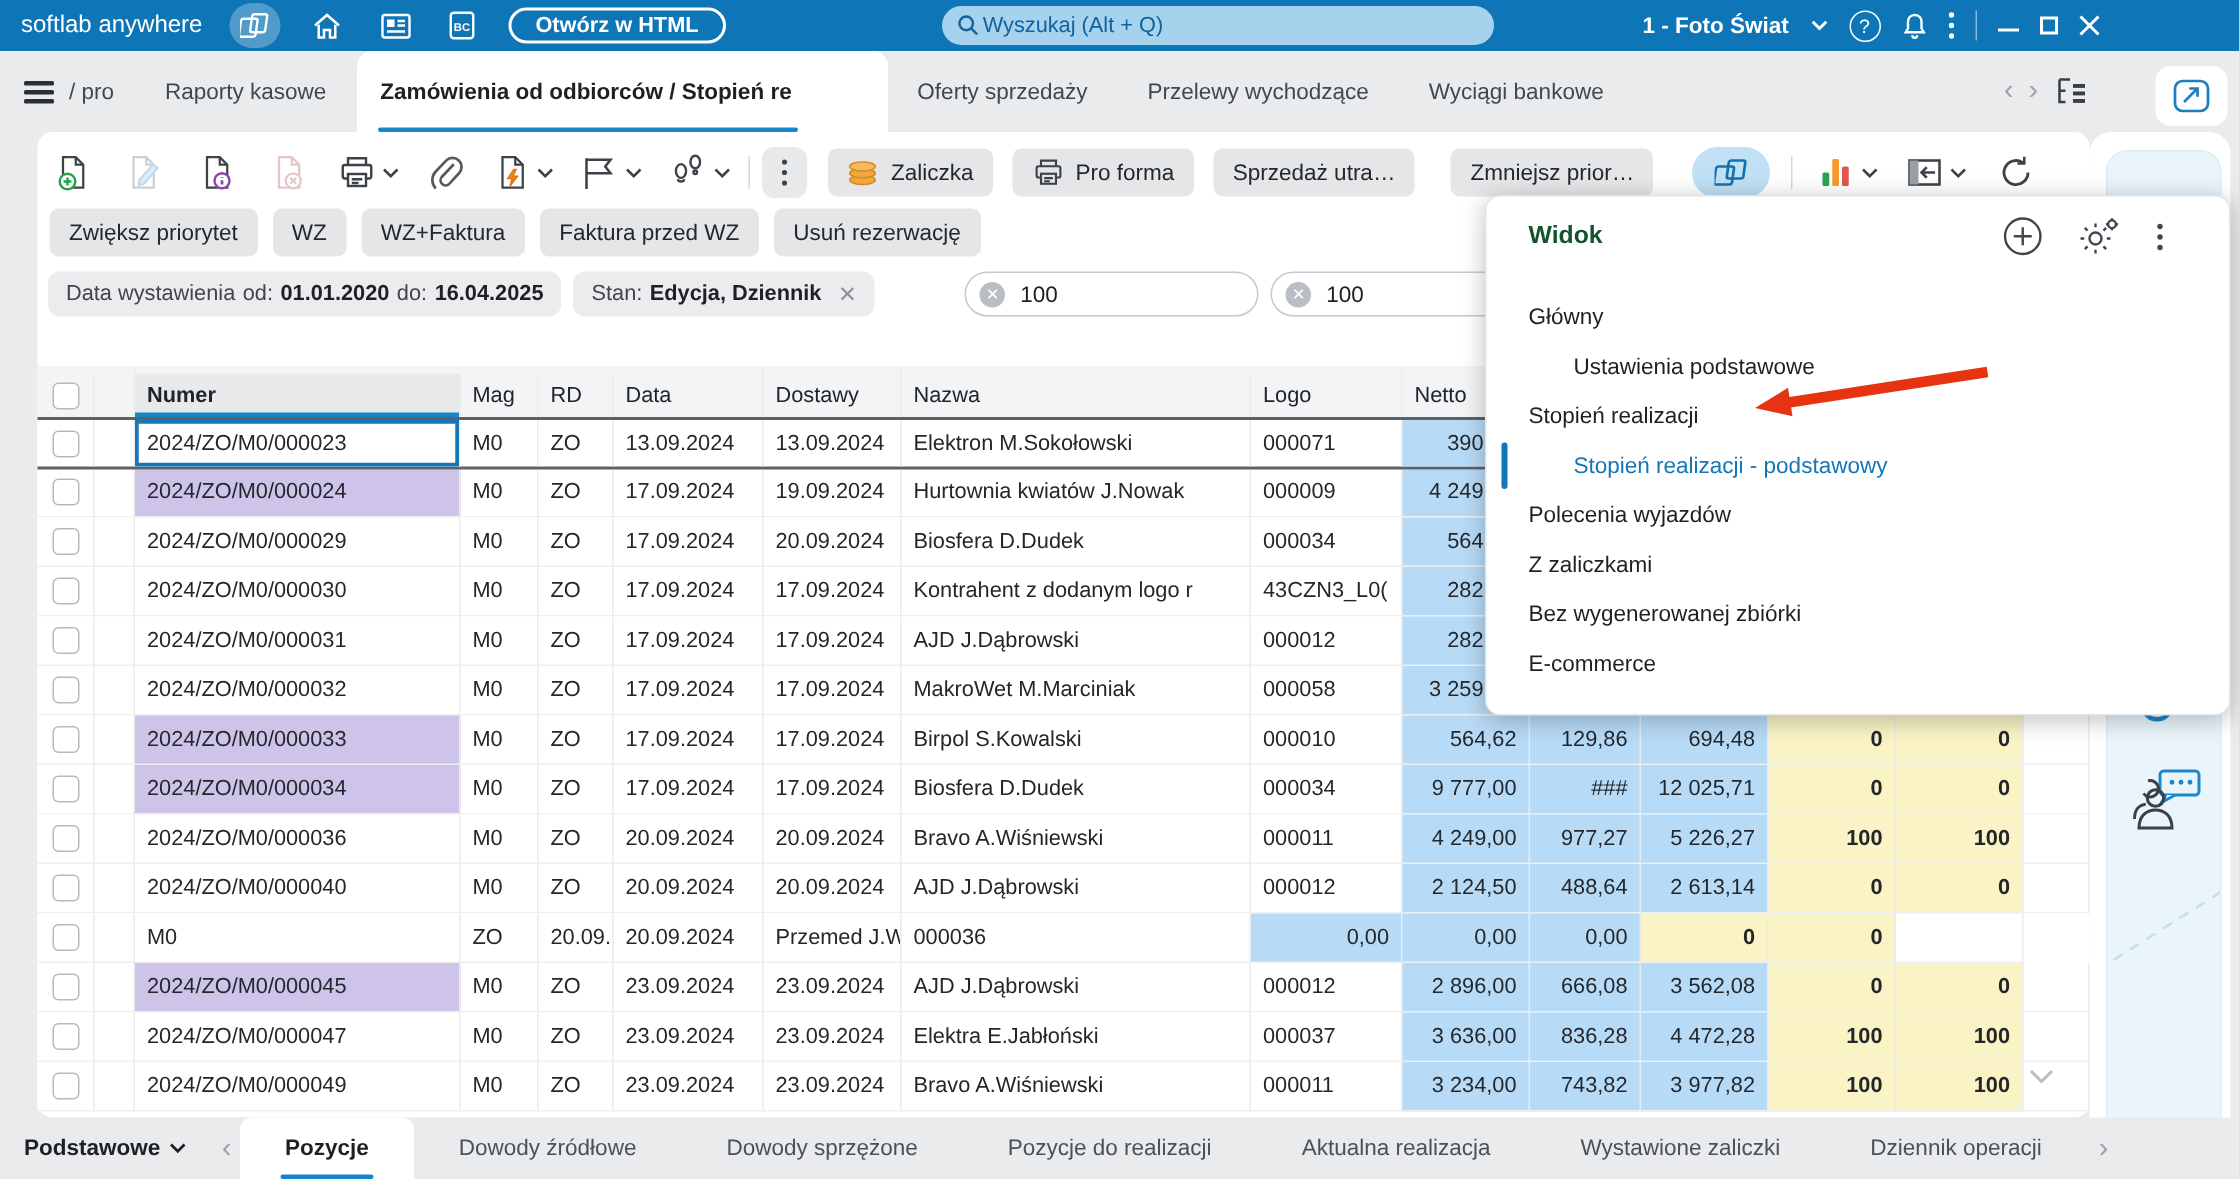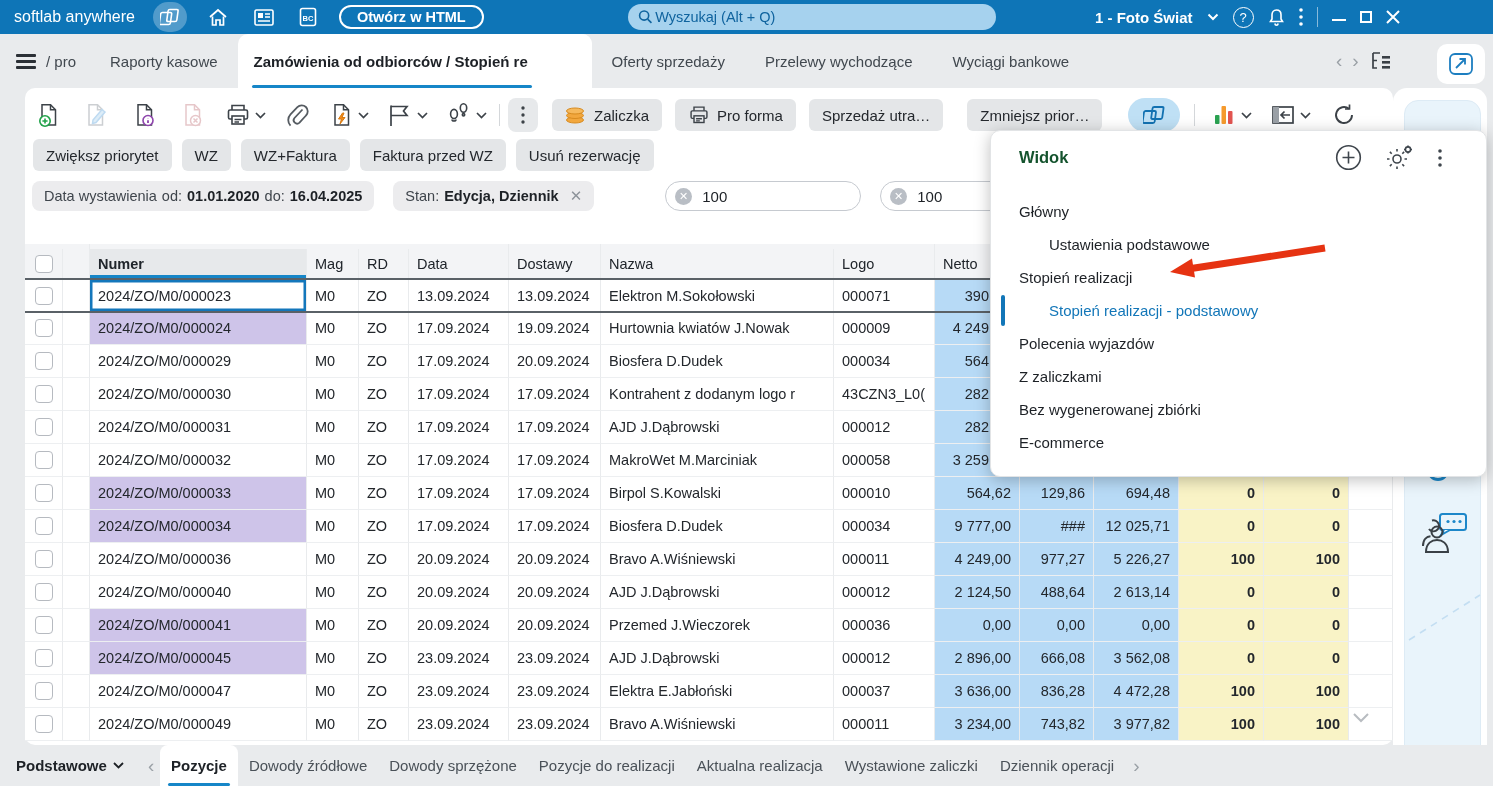--- a/index.html
+++ b/index.html
@@ -34,21 +34,21 @@
   .btn{height:32px;border-radius:6px;background:#e4e6e8;border:none;display:flex;align-items:center;gap:7px;
        padding:0 13px;font-size:15px;color:#24282d;font-family:inherit;white-space:nowrap;cursor:pointer;}
   .ico{display:flex;align-items:center;justify-content:center;width:30px;height:32px;cursor:pointer;}
   .chev{margin-left:2px;margin-right:4px;cursor:pointer;}
   .vsep{width:1px;height:22px;background:#d4d7da;margin:0 8px;}
   .kebab-pill{width:30px;height:34px;background:#e7e9eb;border-radius:8px;display:flex;align-items:center;justify-content:center;cursor:pointer;}
   .views-pill{width:52px;height:34px;background:#bfe0f5;border-radius:17px;display:flex;align-items:center;justify-content:center;cursor:pointer;}
   .row1{left:33px;top:97px;height:36px;display:flex;align-items:center;}
   .row2{left:33px;top:139px;height:32px;display:flex;align-items:center;gap:10px;}
   
-  .frow{left:32px;top:181px;height:30px;display:flex;align-items:center;gap:19px;}
+  .frow{left:32px;top:181px;height:30px;display:flex;align-items:center;gap:8px;}
   .chip{height:30px;background:#ececee;border-radius:8px;display:flex;align-items:center;gap:5px;padding:0 12px;
         font-size:14.5px;color:#3f454c;white-space:nowrap;cursor:pointer;}
   .chip b{color:#1d2126;}
   .chip .x{color:#8d939a;font-size:15px;margin-left:6px;cursor:pointer;}
   .pillin{height:30px;border:1.4px solid #c6cad0;border-radius:15px;background:#fff;display:flex;align-items:center;gap:8px;padding:0 9px;box-sizing:border-box;}
   .clear{width:17px;height:17px;border-radius:50%;background:#b9bec5;color:#fff;font-size:11px;display:flex;align-items:center;justify-content:center;cursor:pointer;}
   .pillin input{border:none;outline:none;width:130px;font-size:15px;color:#1d2126;font-family:inherit;background:transparent;}
   
   .grid{display:grid;grid-template-columns:38px 27px 217px 52px 50px 100px 92px 233px 101px 85px 74px 85px 85px 85px 1fr;
         position:absolute;left:25px;width:1368px;box-sizing:border-box;}
@@ -80,21 +80,21 @@
   .pbar{position:absolute;left:10px;width:4px;height:31px;background:#1276b8;border-radius:2px;}
   
   .backing{left:1393px;top:88px;width:94px;height:689px;background:#fff;border-radius:14px;}
   .sharebox{left:1437px;top:44px;width:48px;height:40px;background:#fff;border-radius:10px;display:flex;align-items:center;justify-content:center;}
   .bluestrip{left:1404px;top:100px;width:77px;height:672px;background:#e9f4fb;border-radius:14px;border:1px solid #ddebf5;box-sizing:border-box;}
   .arcpeek{left:1427px;top:459px;width:22px;height:22px;border:3px solid #1a86c8;border-radius:50%;box-sizing:border-box;z-index:5;}
   
   .bottombar{left:0;top:745px;width:1493px;height:41px;background:#e9ebed;}
   .bleft{left:16px;top:745px;height:41px;display:flex;align-items:center;gap:6px;font-size:15px;font-weight:bold;color:#1d2126;cursor:pointer;}
   .btabs{left:160px;top:745px;height:41px;display:flex;align-items:stretch;}
-  .btab{display:flex;align-items:center;padding:0 11px;font-size:15px;color:#4a5158;white-space:nowrap;cursor:pointer;}
+  .btab{display:flex;align-items:center;padding:0 30px;font-size:15px;color:#4a5158;white-space:nowrap;cursor:pointer;}
   .btab.active{position:relative;background:#fff;border-radius:8px 8px 0 0;color:#1d2126;font-weight:bold;}
   .btab.active .under{position:absolute;left:50%;transform:translateX(-50%);bottom:0;width:62px;height:3.5px;background:#1686c8;border-radius:2px;}
   svg{display:block;}
 </style>
 </head>
 <body>
 
 <div id="app">
 
   <div class="abs titlebar">
@@ -612,21 +612,20 @@
         <div class="bluec num">2 613,14</div>
         <div class="yellowc num">0</div>
         <div class="yellowc num">0</div>
         <div></div>
       </div>
       <div class="abs grid trow" style="top: 609px;">
         <div style="justify-content: center;">
           <span class="cb"></span>
         </div>
         <div></div>
-        <div class="purple ">2024/ZO/M0/000041</div>
         <div>M0</div>
         <div>ZO</div>
         <div>20.09.2024</div>
         <div>20.09.2024</div>
         <div>Przemed J.Wieczorek</div>
         <div>000036</div>
         <div class="bluec num ">0,00</div>
         <div class="bluec num">0,00</div>
         <div class="bluec num">0,00</div>
         <div class="yellowc num">0</div>

